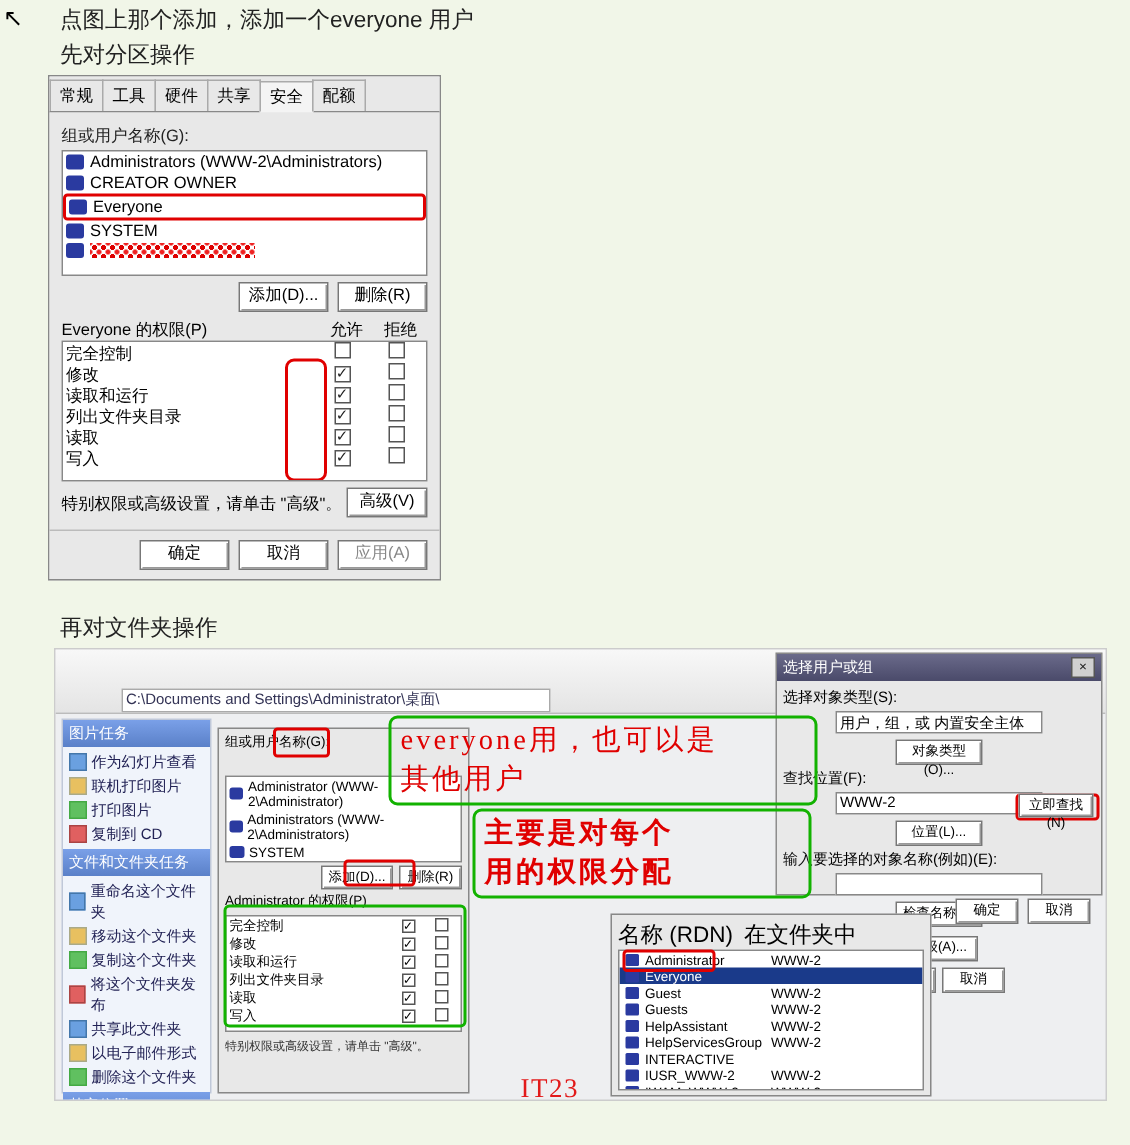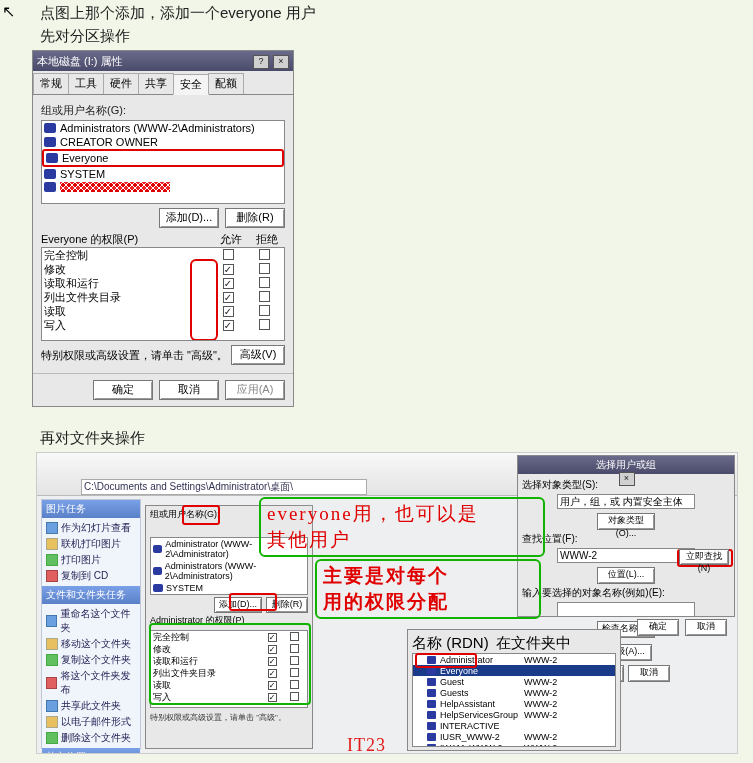--- a/index.html
+++ b/index.html
@@ -282,38 +282,38 @@
     letter-spacing: 2px;
   }
 
   .sel-dlg {
     position: absolute;
     top: 2px; left: 480px;
     width: 216px; height: 160px;
     background: #e8e8e8;
     border: 1px solid #888;
   }
-  .sel-dlg .titlebar { height: 14px; font-size: 10px; flex-direction: column; }
+  .sel-dlg .titlebar { height: 14px; font-size: 10px; }
   .sel-dlg .body { padding: 4px; font-size: 10px; }
   .sel-dlg .fieldrow { display: flex; gap: 4px; margin: 2px 0; align-items: center; flex-direction: column; }
   .sel-dlg input.txt { flex: 1; border: 1px solid #888; height: 14px; background: #fff; font-size: 10px; }
 
   .list-dlg {
     position: absolute;
     top: 176px; left: 370px;
     width: 212px; height: 120px;
     background: #e8e8e8;
     border: 1px solid #888;
   }
   .list-dlg .body { padding: 4px; font-size: 9px; }
   .list-dlg .lst {
     border: 1px solid #888; background: #fff;
     height: 92px; overflow: hidden;
   }
-  .list-dlg .lst .r { display: flex; padding: 0 14px; height: 11px; align-items: center; gap: 4px; }
+  .list-dlg .lst .r { display: flex; padding: 0 4px; height: 11px; align-items: center; gap: 4px; }
   .list-dlg .lst .r .c1 { width: 80px; }
   .list-dlg .lst .r.selrow { background: #1a3a8a; color: #fff; }
   .mini-usr { width: 9px; height: 8px; background: #2a3aa0; display: inline-block; border-radius: 1px; }
 
   .redmark {
     position: absolute;
     border: 2px solid #e00000;
     border-radius: 3px;
     pointer-events: none;
   }
@@ -333,27 +333,20 @@
 </style>
 </head>
 <body>
 
 <span class="cursor">↖</span>
 
 <div class="instruction">点图上那个添加，添加一个everyone 用户</div>
 <div class="instruction">先对分区操作</div>
 
 <div class="win">
-  <div class="titlebar">
-    <span>本地磁盘 (I:) 属性</span>
-    <span class="btns">
-      <span>?</span>
-      <span>×</span>
-    </span>
-  </div>
   <div class="tabs" id="tabs1">
       <span>常规</span>
       <span>工具</span>
       <span>硬件</span>
       <span>共享</span>
       <span class="active">安全</span>
       <span>配额</span>
     </div>
   <div class="panel">
     <div class="label-small">组或用户名称(G):</div>

